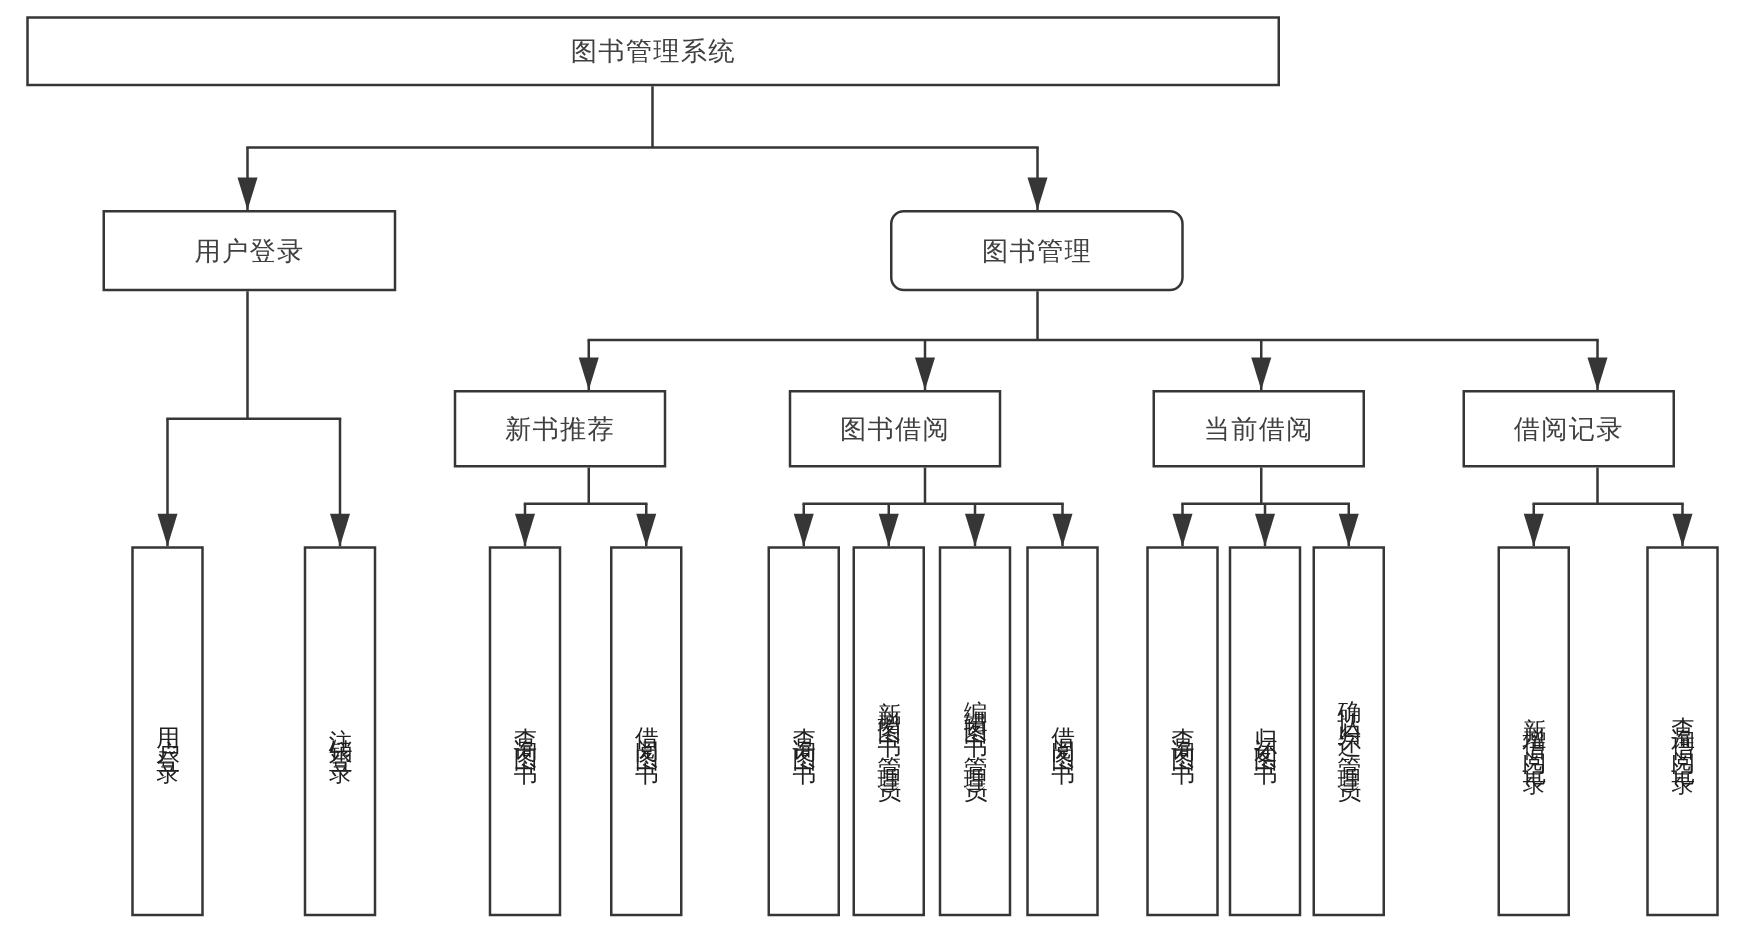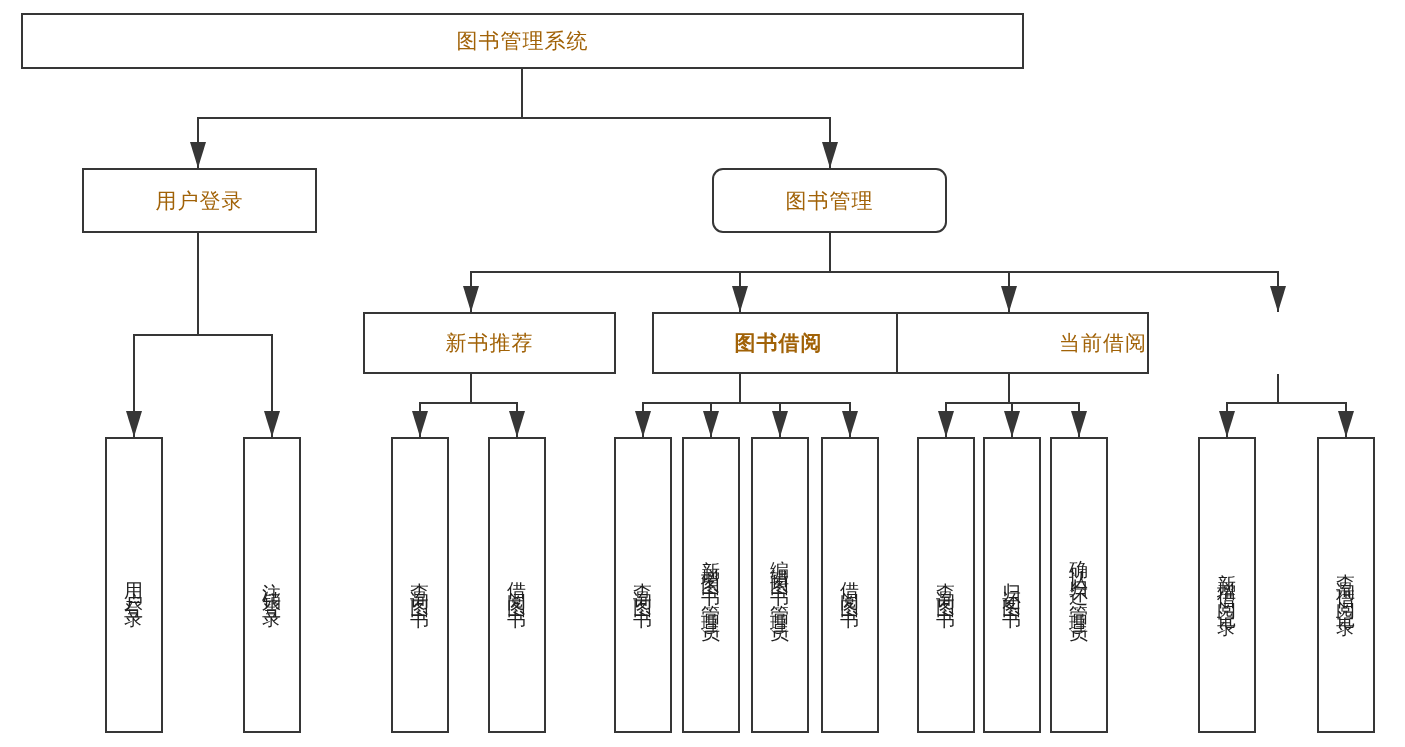--- a/index.html
+++ b/index.html
@@ -4,24 +4,24 @@
 <style>
   html,body { margin:0; padding:0; background:#ffffff; }
   #stage {
     position:relative; width:1405px; height:747px; background:#ffffff;
     font-family:"Liberation Sans", sans-serif; color:#222222; overflow:hidden;
   }
   .box {
     position:absolute; box-sizing:border-box; background:#ffffff;
     border:2px solid #363636; display:flex; align-items:center; justify-content:center;
   }
-  .hbox { font-size:21px; letter-spacing:1px; color:#a16207; }
+  .hbox { font-size:21px; letter-spacing:1px; color:#404040; }
   .root { left:21px;  top:13px;  width:1003px; height:56px; }
   .lvl2 { top:168px; width:235px; height:65px; }
-  .lvl3 { top:312px; width:253px; height:62px; }
+  .lvl3 { top:312px; width:170px; height:62px; }
   .leaf { top:437px; width:58px; height:296px; }
   .vtext {
     writing-mode:vertical-lr; text-orientation:mixed;
     font-size:19px; line-height:1; letter-spacing:9px; color:#1f1f1f;
     white-space:nowrap;
   }
   .vl { position:absolute; width:2px; background:#363636; }
   .hl { position:absolute; height:2px; background:#363636; }
   .arrow {
     position:absolute; width:0; height:0;
@@ -46,25 +46,28 @@
   <div class="box hbox lvl2" style="left:82px;">
     <span>用户登录</span>
   </div>
   <div class="box hbox lvl2" style="left:712px;border-radius:11px;">
     <span>图书管理</span>
   </div>
 
   <div class="box hbox lvl3" style="left:363px;">
     <span>新书推荐</span>
   </div>
-  <div class="box hbox lvl3" style="left:652px;font-weight:bold;">
+  <div class="box hbox lvl3" style="left:631px;">
     <span>图书借阅</span>
   </div>
-  <div class="box hbox lvl3" style="left:896px;justify-content:flex-end;">
+  <div class="box hbox lvl3" style="left:922px;">
     <span>当前借阅</span>
+  </div>
+  <div class="box hbox lvl3" style="left:1170px;">
+    <span>借阅记录</span>
   </div>
 
   <div class="box leaf" style="left:105px;">
     <span class="vtext">用户登录</span>
   </div>
   <div class="box leaf" style="left:243px;">
     <span class="vtext">注销登录</span>
   </div>
   <div class="box leaf" style="left:391px;">
     <span class="vtext">查询图书</span>

